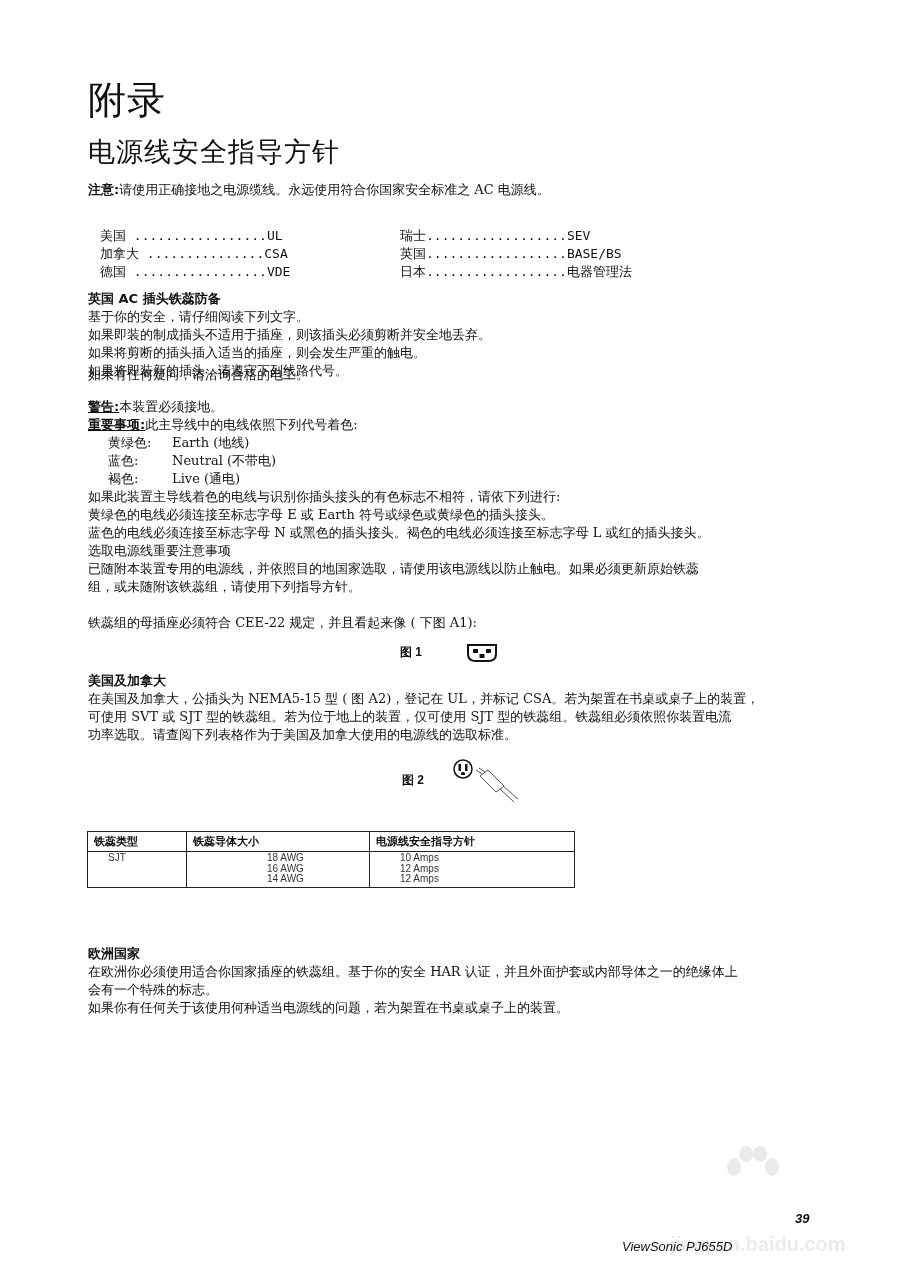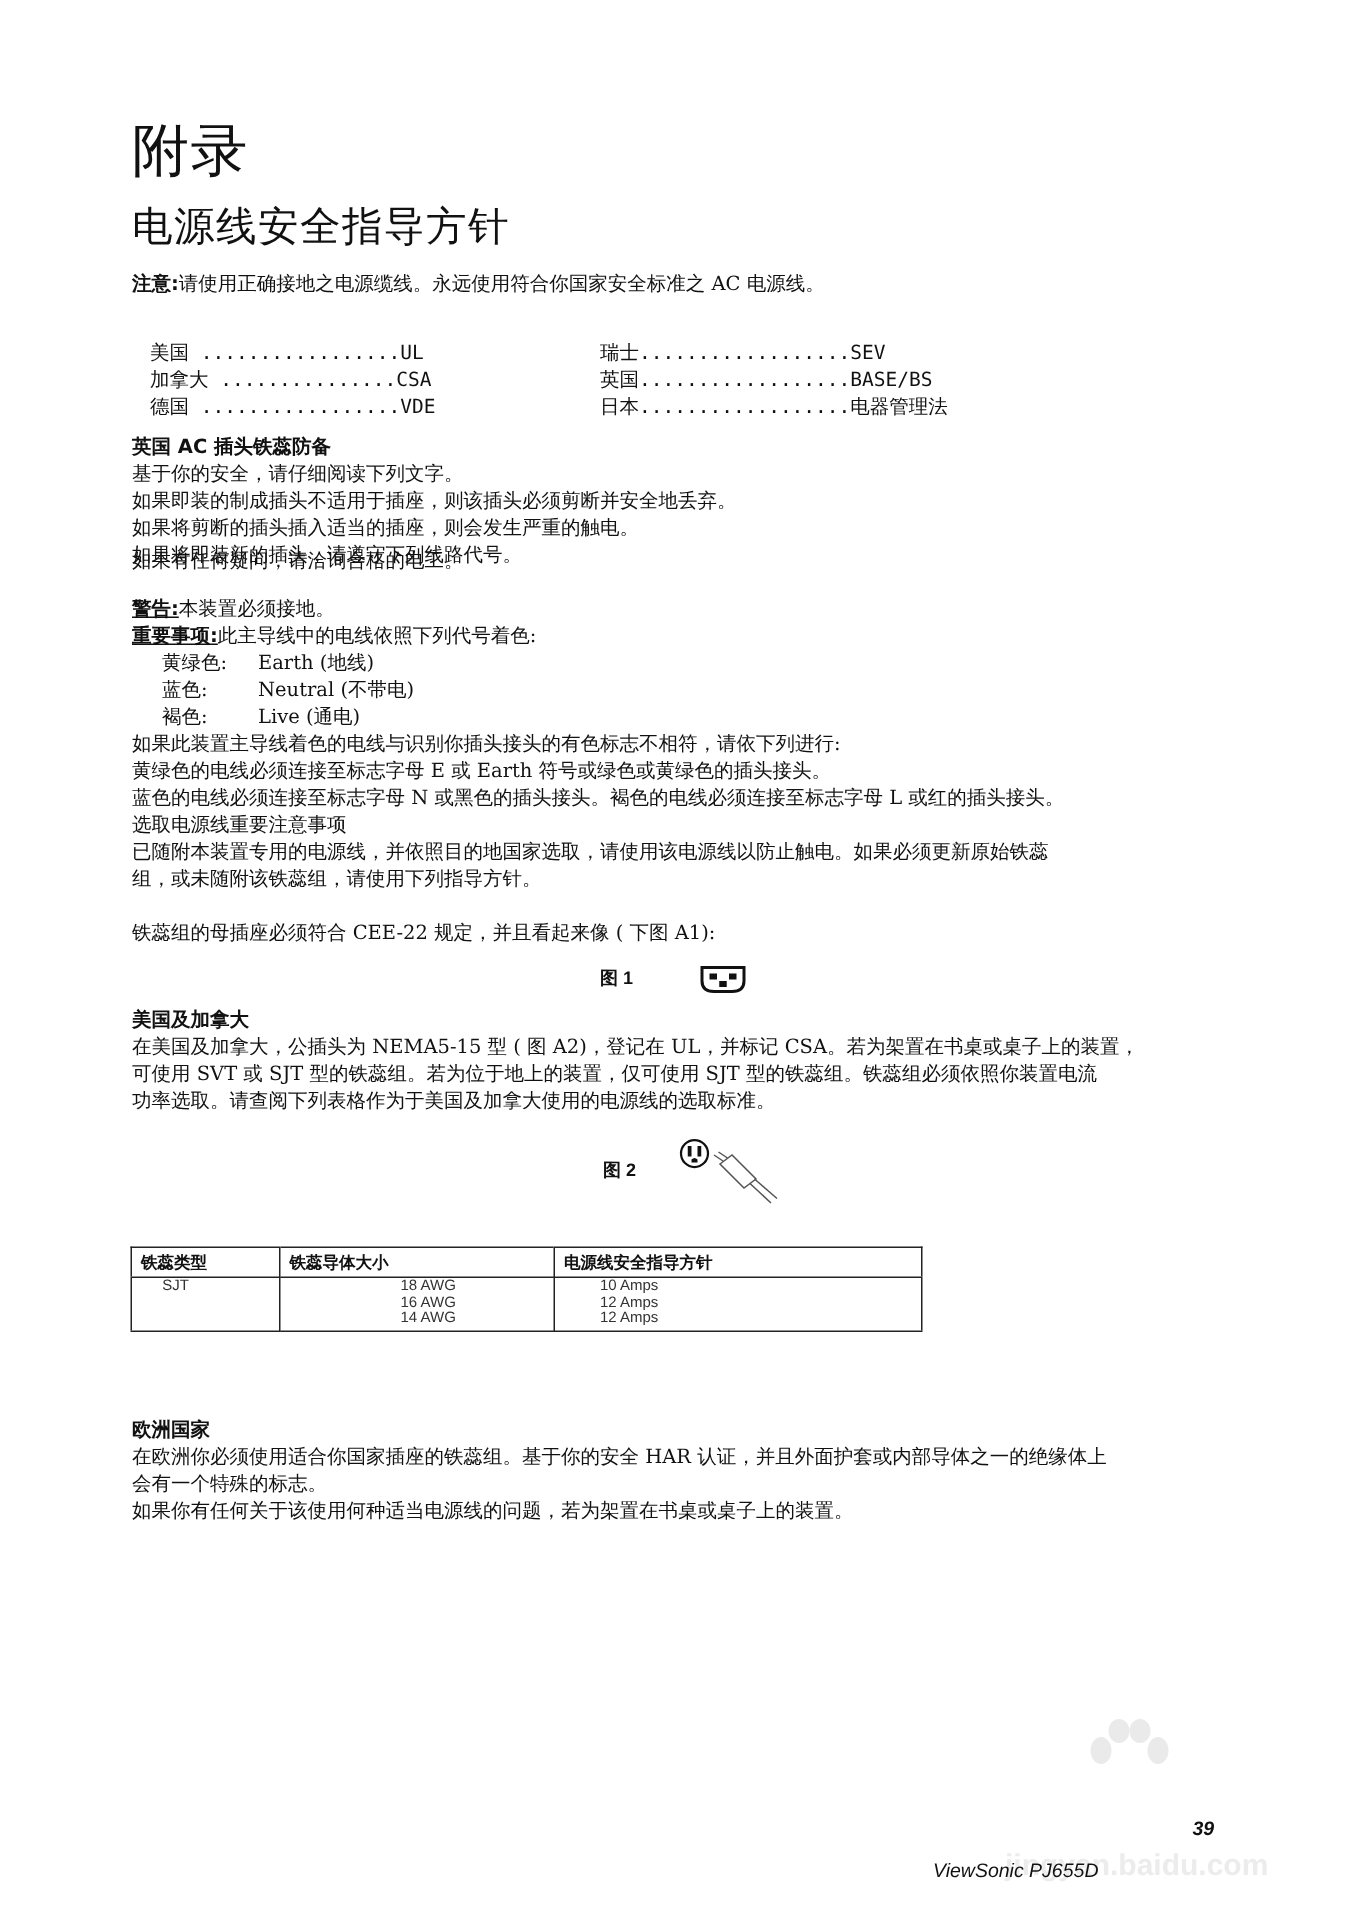--- a/index.html
+++ b/index.html
@@ -22,21 +22,21 @@
   .bold { font-weight: bold; font-family: "DejaVu Sans", "Liberation Sans", sans-serif; }
   .u { text-decoration: underline; }
   .std { position: absolute; font-size: 13px; line-height: 18px; white-space: nowrap; font-family: "DejaVu Sans Mono", "Liberation Mono", monospace; }
   .std .dots { letter-spacing: 0px; }
   .indent { left: 108px; }
   .figlabel {
     position: absolute; font-family: "Liberation Sans", "DejaVu Sans", sans-serif;
     font-weight: bold; font-size: 12px;
   }
   table.cord {
-    position: absolute; left: 87px; top: 831px; width: 528px;
+    position: absolute; left: 87px; top: 831px; width: 488px;
     border-collapse: collapse; font-family: "Liberation Sans", "DejaVu Sans", sans-serif;
     font-size: 10px; border: 1.5px solid #222;
   }
   table.cord th {
     font-weight: bold; text-align: left; padding: 2px 6px; font-size: 11px;
     border-bottom: 1px solid #222; border-right: 1px solid #222;
     font-family: "DejaVu Sans", "Liberation Sans", sans-serif;
   }
   table.cord td {
     vertical-align: top; padding: 1px 6px 2px; line-height: 10.5px;

